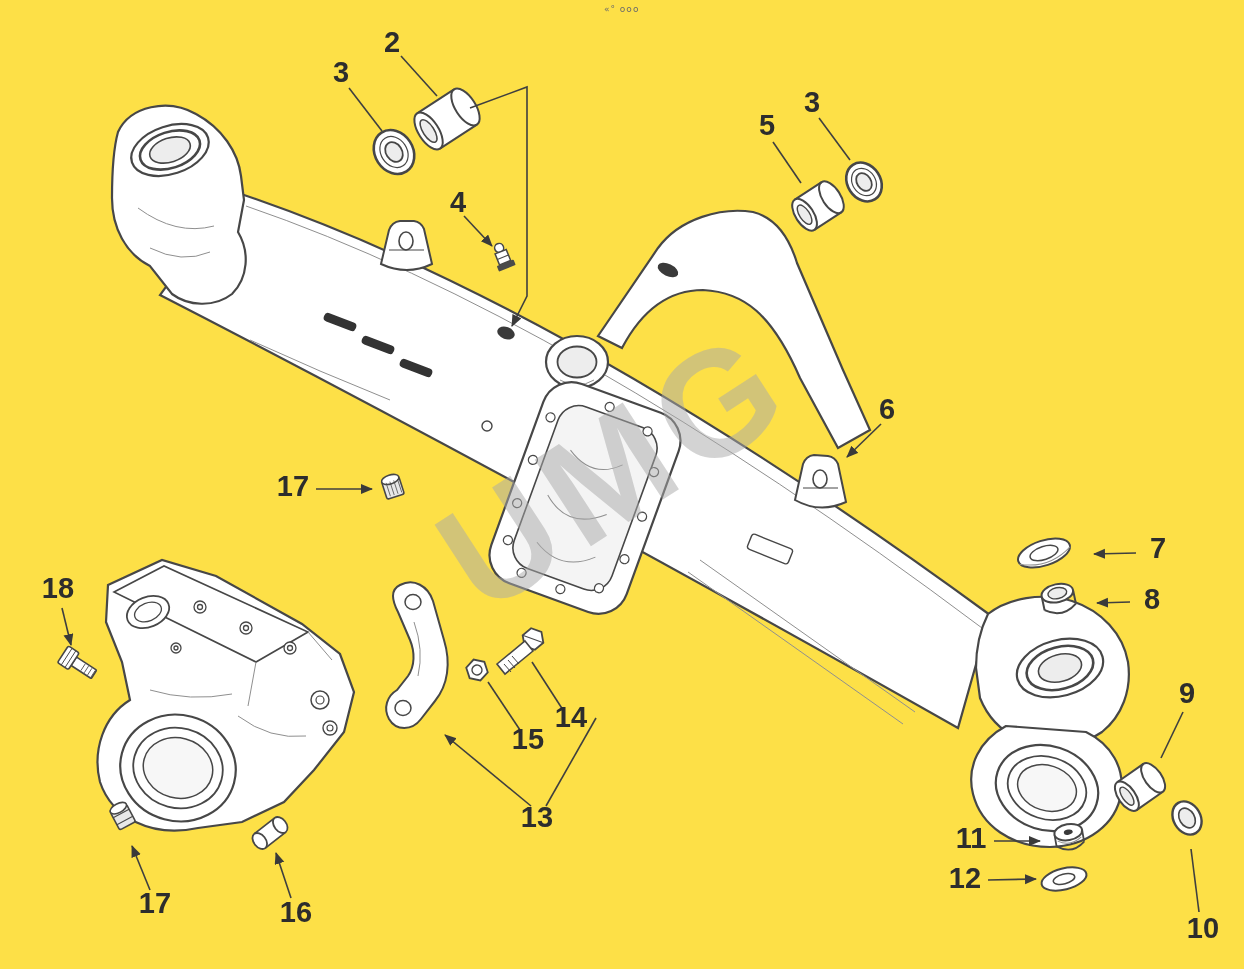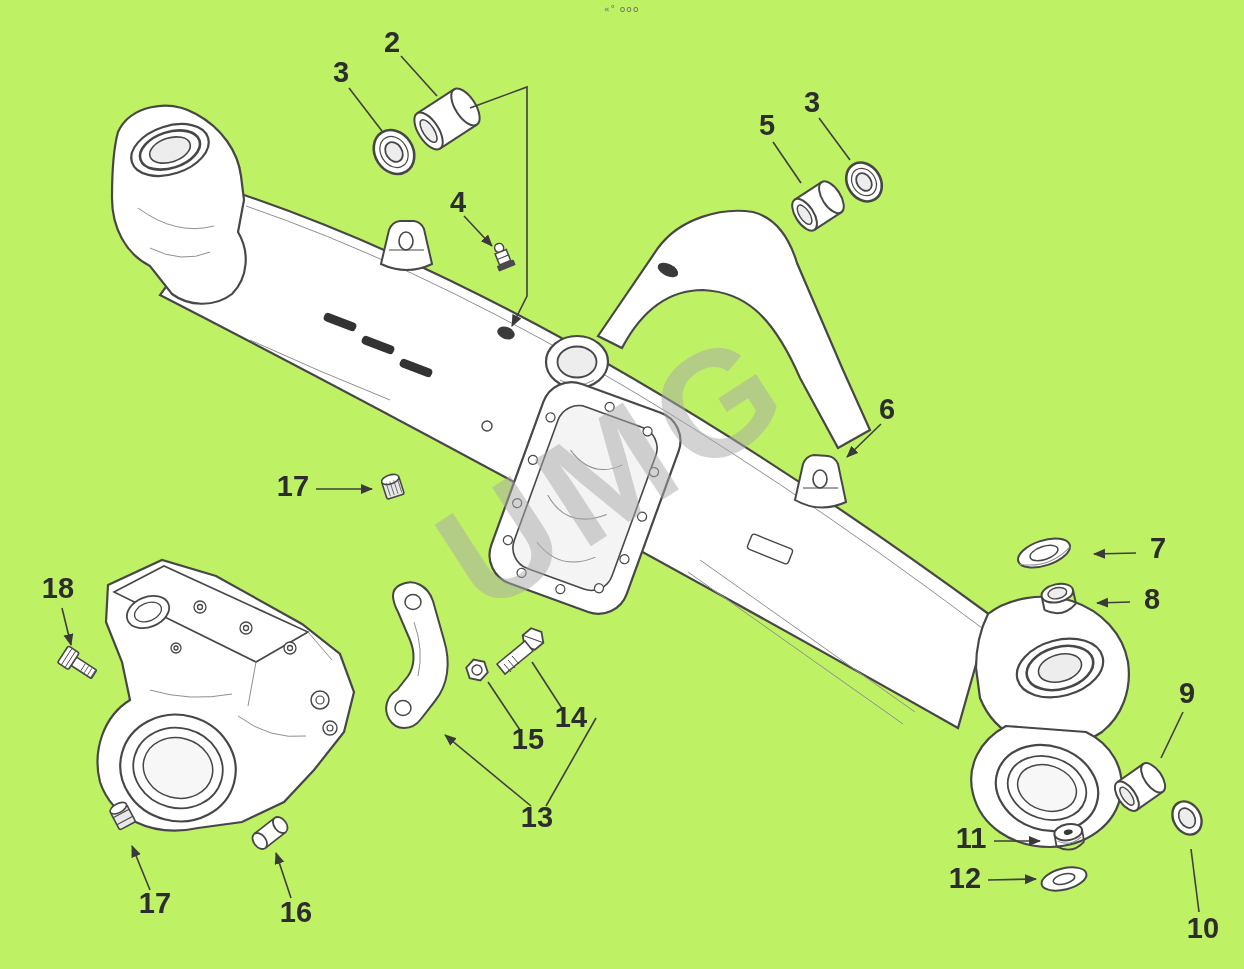--- a/index.html
+++ b/index.html
@@ -1,17 +1,17 @@
 <!DOCTYPE html>
 <html><head>
 <meta charset="utf-8">
 <style>
   html,body { margin:0; padding:0; background:#ffffff; }
   .stage {
-    position:relative; width:1244px; height:969px; background:#bef264;
+    position:relative; width:1244px; height:969px; background:#fde047;
     font-family:"Liberation Sans", sans-serif; overflow:hidden;
   }
   .stage svg { position:absolute; left:0; top:0; }
   .top-artifact {
     position:absolute; top:4px; left:604px; font-size:9px; color:#6a6a6a;
     letter-spacing:1px; font-family:"DejaVu Sans", sans-serif;
   }
   .callout {
     font-family:"Liberation Sans", sans-serif; font-weight:bold; font-size:29px;
     fill:#2d2d2d; text-anchor:middle;

